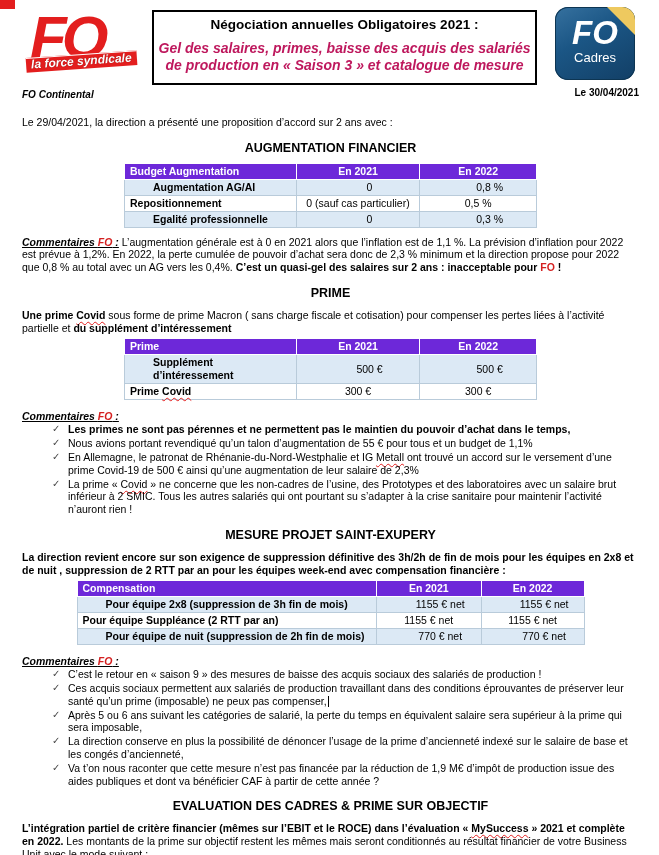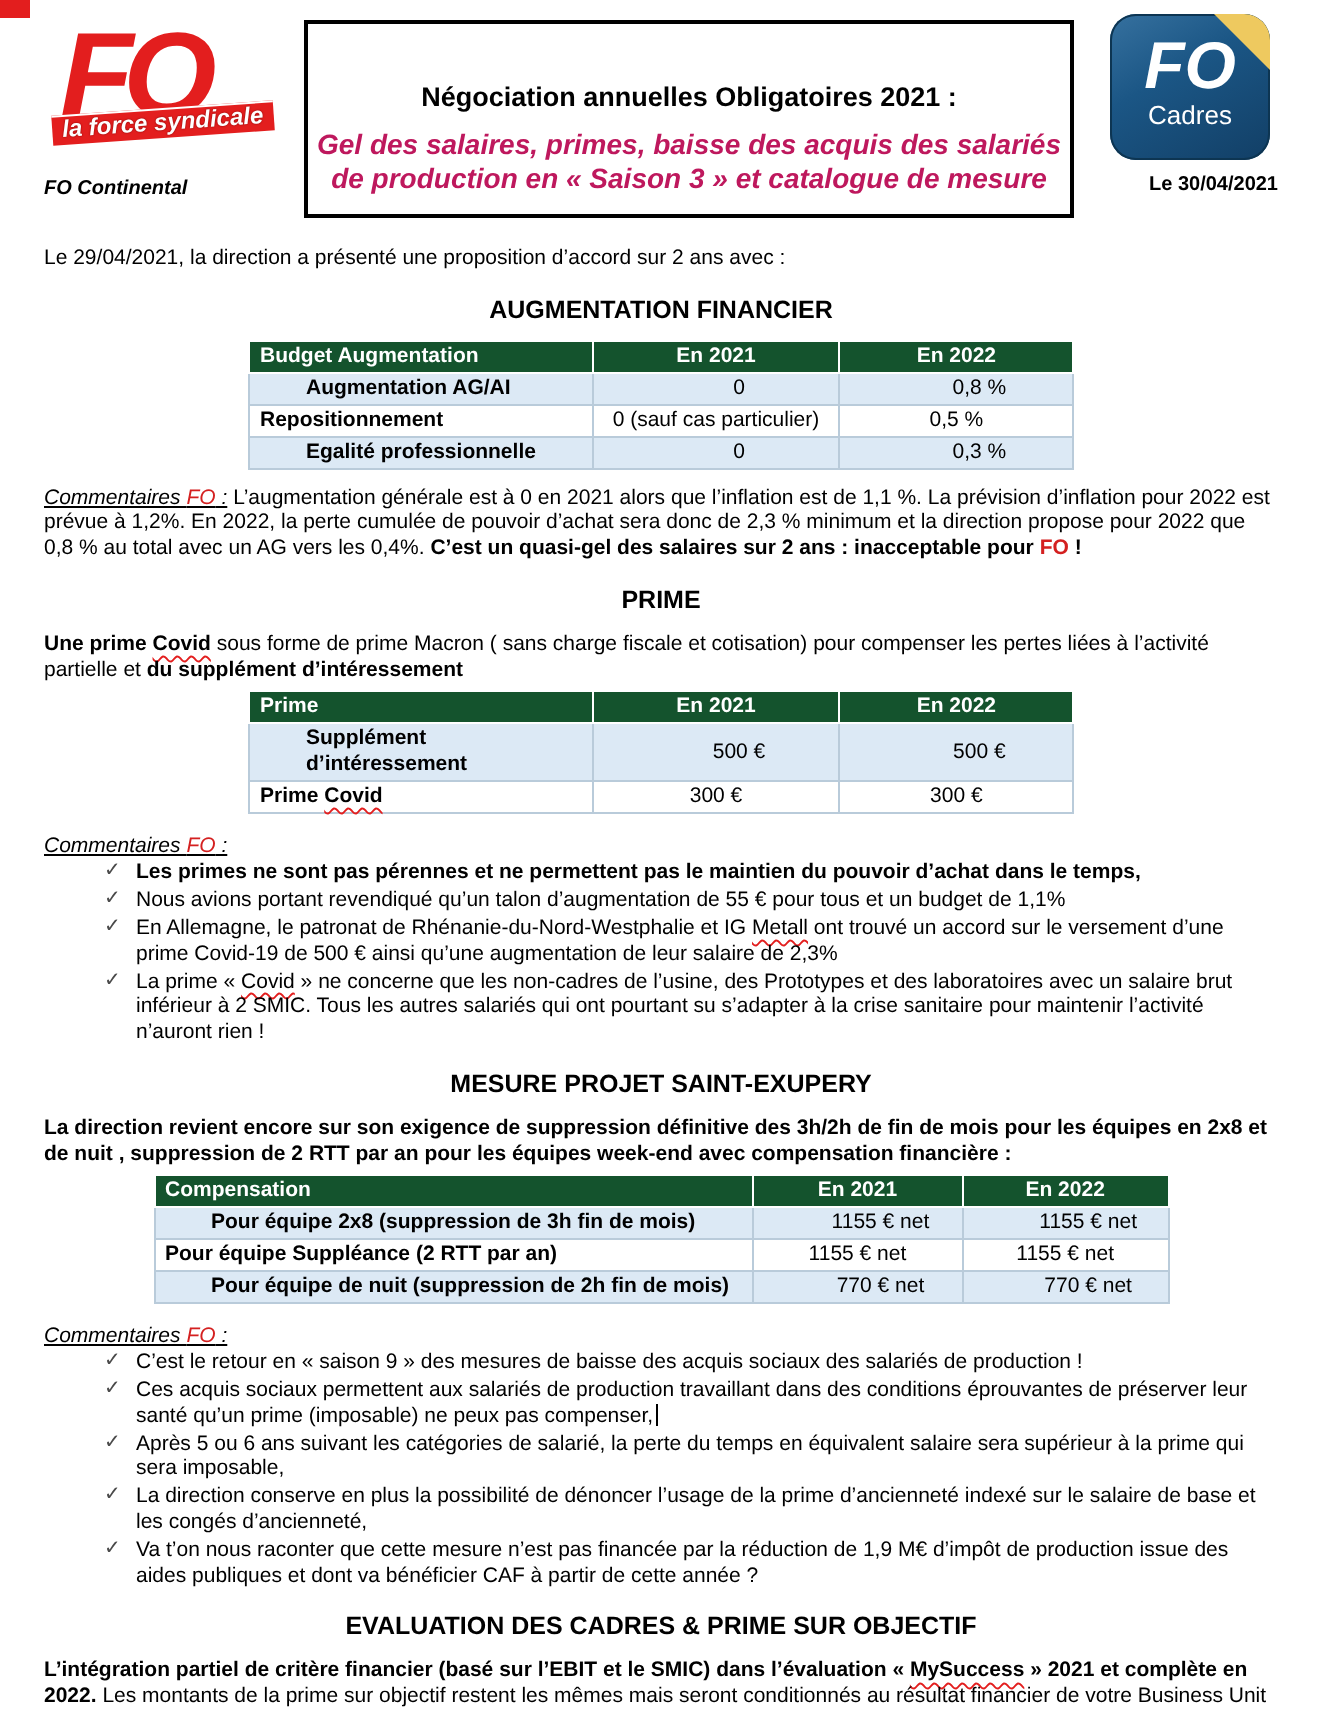--- a/index.html
+++ b/index.html
@@ -19,21 +19,21 @@
   .fo-big{font-size:60px;font-weight:bold;font-style:italic;color:#e31e1e;
           letter-spacing:-5px;line-height:62px;}
   .fo-ribbon{position:absolute;left:-4px;top:47px;background:#e31e1e;color:#fff;
           font-style:italic;font-weight:bold;font-size:12px;padding:0 5px 1px;
           transform:rotate(-4deg);white-space:nowrap;text-shadow:0 0 1px #7a0000;
           border-top:1px solid #fff;}
   .org-name{font-weight:bold;font-size:10px;margin-top:6px;font-style:italic;}
 
   .title-box{flex:1;border:2px solid #000;margin:3px 14px 0 14px;
           padding:7px 4px 9px;text-align:center;background:#fff;}
-  .title-main{font-weight:bold;font-size:13.5px;color:#000;margin-top:24px;}
+  .title-main{font-weight:bold;font-size:13.5px;color:#000;}
   .title-sub{color:#be185d;font-weight:bold;font-style:italic;font-size:14px;
           line-height:17px;margin-top:8px;}
 
   .right-col{width:88px;flex:0 0 88px;text-align:center;}
   .cadres-logo{width:80px;height:73px;margin:0 auto;border-radius:13px;
           background:linear-gradient(150deg,#36719f 0%,#1b5685 40%,#123f66 100%);
           position:relative;overflow:hidden;box-shadow:inset 0 0 0 1px #0d3552;}
   .cadres-corner{position:absolute;top:-1px;right:-1px;width:30px;height:30px;
           background:#eec95f;clip-path:polygon(0 0,100% 0,100% 100%);}
   .cadres-fo{color:#fff;font-style:italic;font-weight:bold;font-size:33px;
@@ -41,34 +41,34 @@
   .cadres-label{color:#fff;font-size:13px;text-align:center;line-height:15px;}
   .date-label{font-weight:bold;font-size:10px;margin-top:7px;text-align:right;}
 
   
   .intro{margin-top:14px;}
   .section-heading{text-align:center;font-weight:bold;font-size:12.5px;
           margin:13px 0 9px;}
   .para{margin:8px 0 0;}
   .b{font-weight:bold;}
   .red{color:#d42020;}
-  .comm-label{font-weight:normal;font-style:italic;text-decoration:underline;}
+  .comm-label{font-weight:bold;font-style:italic;text-decoration:underline;}
   .wavy{text-decoration:underline;text-decoration-style:wavy;
         text-decoration-color:#e31e1e;text-decoration-thickness:1px;
         text-underline-offset:2px;}
   .bullets{margin:1px 0 0 30px;}
   .bullet{position:relative;padding-left:16px;margin:0 0 1px;}
   .check{position:absolute;left:0;top:0;color:#4a4a4a;font-size:10px;}
   .text-cursor{display:inline-block;width:1px;height:11px;background:#000;
         vertical-align:-2px;margin-left:1px;}
 
   
   table.doc{border-collapse:collapse;margin:4px auto 0;font-size:10.5px;
         border:1px solid #8fa3b5;}
-  table.doc th{background:#14532d;color:#fff;font-weight:bold;
+  table.doc th{background:#6d28d9;color:#fff;font-weight:bold;
         padding:1px 5px;border:1px solid #fff;text-align:center;}
   table.doc th.lft{text-align:left;}
   table.doc td{padding:1px 5px;border:1px solid #b9cbda;text-align:center;
         background:#fff;}
   table.doc td.lbl{font-weight:bold;text-align:left;}
   table.doc tr.light td{background:#dce9f5;padding-left:28px;}
 </style>
 </head>
 <body>
 
@@ -224,21 +224,21 @@
       <div class="bullet"><span class="check">✓</span><span>Ces acquis sociaux permettent aux salariés de production travaillant dans des conditions éprouvantes de préserver leur santé qu’un prime (imposable) ne peux pas compenser,</span><span class="text-cursor"></span></div>
       <div class="bullet"><span class="check">✓</span><span>Après 5 ou 6 ans suivant les catégories de salarié, la perte du temps en équivalent salaire sera supérieur à la prime qui sera imposable,</span></div>
       <div class="bullet"><span class="check">✓</span><span>La direction conserve en plus la possibilité de dénoncer l’usage de la prime d’ancienneté indexé sur le salaire de base et les congés d’ancienneté,</span></div>
       <div class="bullet"><span class="check">✓</span><span>Va t’on nous raconter que cette mesure n’est pas financée par la réduction de 1,9 M€ d’impôt de production issue des aides publiques et dont va bénéficier CAF à partir de cette année ?</span></div>
     </div>
   </div>
 
   <div class="section-heading">EVALUATION DES CADRES &amp; PRIME SUR OBJECTIF</div>
 
   <div>
-    <span class="b">L’intégration partiel de critère financier (basé sur l’EBIT et le SMIC) dans l’évaluation « </span><span class="b wavy">MySuccess</span><span class="b"> » 2021 et complète en 2022.</span><span> Les montants de la prime sur objectif restent les mêmes mais seront conditionnés au résultat financier de votre Business Unit avec le mode suivant :</span>
+    <span class="b">L’intégration partiel de critère financier (mêmes sur l’EBIT et le ROCE) dans l’évaluation « </span><span class="b wavy">MySuccess</span><span class="b"> » 2021 et complète en 2022.</span><span> Les montants de la prime sur objectif restent les mêmes mais seront conditionnés au résultat financier de votre Business Unit avec le mode suivant :</span>
   </div>
 
   <table class="doc" style="width:436px;">
     <colgroup>
         <col style="width:152px">
         <col style="width:74px">
         <col style="width:80px">
         <col style="width:76px">
         <col style="width:54px">
       </colgroup>

